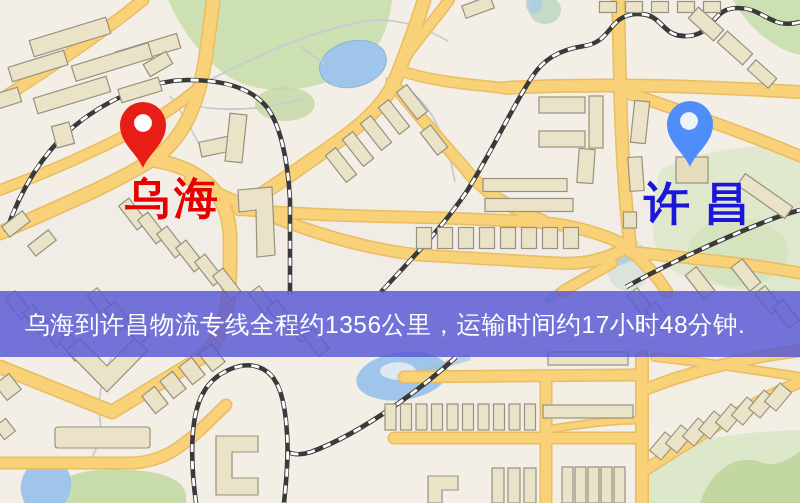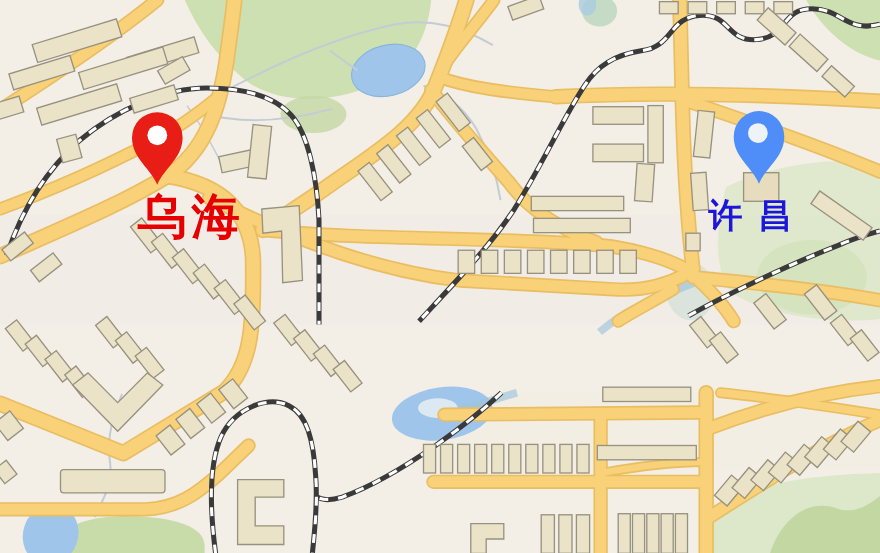--- a/index.html
+++ b/index.html
@@ -10,21 +10,21 @@
   .road-f{fill:none;stroke:#f8d178;stroke-linecap:round;stroke-linejoin:round;}
   .rail-b{fill:none;stroke:#3a3a3a;stroke-width:4.6;}
   .rail-w{fill:none;stroke:#ffffff;stroke-width:2.8;stroke-dasharray:8 9;}
   .bld{fill:#ebe3c8;stroke:#97917f;stroke-width:1.2;}
   .bld2{fill:#e7ddbe;stroke:#97917f;stroke-width:1.2;}
   .stream{fill:none;stroke:#c3ccd3;stroke-width:1.8;}
   .pin{position:absolute;width:56px;height:72px;}
   .pin-label{position:absolute;font-weight:bold;line-height:1;white-space:nowrap;
              text-shadow:0 0 2px rgba(255,255,255,.4);}
   #origin-label{left:90px;top:176px;font-size:44px;letter-spacing:5px;margin-left:35px;}
-  #dest-label{left:644px;top:180px;font-size:31px;letter-spacing:14px;font-family:Liberation Serif, serif;}
+  #dest-label{left:644px;top:180px;font-size:46px;letter-spacing:14px;}
   .banner{position:absolute;left:0;top:291px;width:800px;height:66px;
           display:flex;align-items:center;}
   .banner span{padding-left:25px;font-size:24.5px;letter-spacing:.5px;white-space:nowrap;}
 </style>
 </head>
 <body>
 
 <div class="stage">
 
 <svg width="800" height="503" viewBox="0 0 800 503">
@@ -256,20 +256,23 @@
     <rect class="bld" x="671.5" y="427" width="15" height="24" transform="rotate(40 679 439)"></rect>
     <rect class="bld" x="688.5" y="420" width="15" height="24" transform="rotate(40 696 432)"></rect>
     <rect class="bld" x="704.5" y="413" width="15" height="24" transform="rotate(40 712 425)"></rect>
     <rect class="bld" x="721.5" y="406" width="15" height="24" transform="rotate(40 729 418)"></rect>
     <rect class="bld" x="737.5" y="399" width="15" height="24" transform="rotate(40 745 411)"></rect>
     <rect class="bld" x="754.5" y="392" width="15" height="24" transform="rotate(40 762 404)"></rect>
     <rect class="bld" x="770.5" y="385" width="15" height="24" transform="rotate(40 778 397)"></rect>
   </g>
 </svg>
 
+<div class="banner" style="background-color: rgba(88, 88, 213, 0.83);">
+  <span style="color: rgb(255, 255, 255);">乌海到许昌物流专线全程约1356公里，运输时间约17小时48分钟.</span>
+</div>
 
 <svg class="pin" style="left:115px;top:97px;" viewBox="0 0 56 72">
   <path d="M28,71 C22,56 5,47 5,28 A23,23 0 0 1 51,28 C51,47 34,56 28,71 Z" fill="#e81d15"></path>
   <circle cx="28" cy="26" r="9" fill="#ffffff"></circle>
 </svg>
 <div class="pin-label" id="origin-label" style="color: rgb(230, 0, 0);">乌海</div>
 
 <svg class="pin" style="left:662px;top:96px;" viewBox="0 0 56 72">
   <path d="M28,71 C22,56 5,47 5,28 A23,23 0 0 1 51,28 C51,47 34,56 28,71 Z" fill="#4f8df8"></path>
   <circle cx="27" cy="25" r="9" fill="#eef3f8"></circle>

